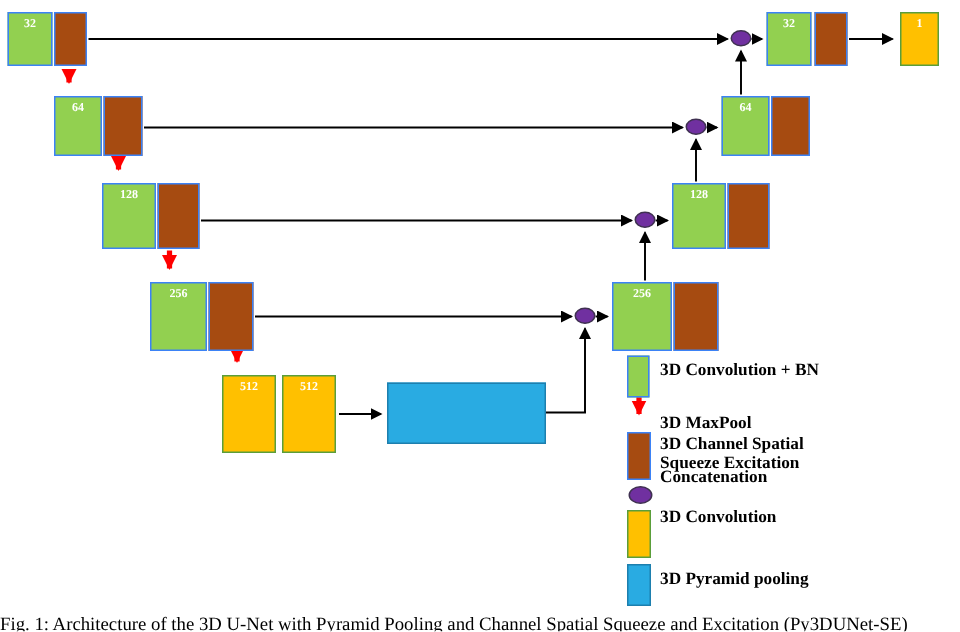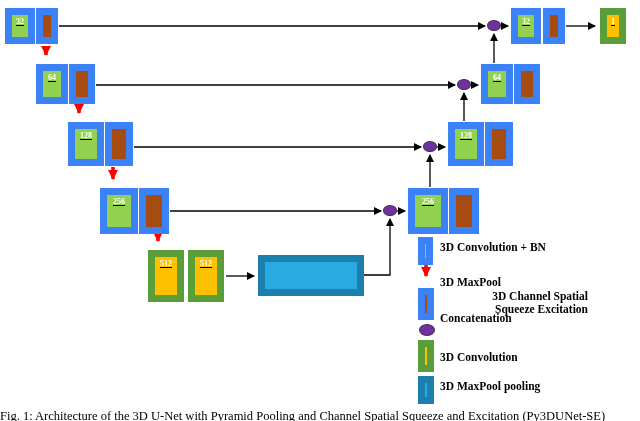--- a/index.html
+++ b/index.html
@@ -3,37 +3,37 @@
 <meta charset="utf-8">
 <style>
   * { margin:0; padding:0; box-sizing:border-box; }
   html,body { background:#ffffff; }
   body { font-family:"Liberation Serif", serif; }
   #canvas {
     position:relative; width:640px; height:421px;
     background:#ffffff; overflow:hidden;
   }
   .overlay { position:absolute; left:0; top:0; pointer-events:none; }
-  .blk { position:absolute; border:7px solid #3b82f6;text-decoration:underline; }
+  .blk { position:absolute; border:1px solid #3b82f6; }
   .blk.green  { background:#92d050; }
   .blk.brown  { background:#a64b11; }
   .blk.yellow { background:#ffc000; border-color:#5a9e3a; }
   .blk.blue   { background:#29abe2; border-color:#1d7fae; }
   .blk-label {
     display:block; text-align:center; padding-top:3px;
     color:#ffffff; font-weight:bold; font-size:8px;
     font-family:"Liberation Serif", serif; line-height:1;
   }
   .circle {
     position:absolute; width:14px; height:11px;
     background:#7030a0; border:1px solid #3f3151; border-radius:50%;
   }
   .legend-label {
     position:absolute; font-weight:bold; font-size:11.5px;
-    color:#000; line-height:1.15; font-family:"Liberation Serif", serif;text-align:right;
+    color:#000; line-height:1.15; font-family:"Liberation Serif", serif;
   }
   .caption {
     position:absolute; left:0px; top:409px; font-size:12.5px;
     color:#000; white-space:nowrap; font-family:"Liberation Serif", serif;
   }
 </style>
 </head>
 <body>
 
 <div id="canvas">
@@ -131,26 +131,26 @@
   <div class="blk yellow" style="left:600px;top:8px;width:26px;height:36px">
     <span class="blk-label">1</span>
   </div>
 
   <div class="blk green" style="left:418px;top:237px;width:15px;height:28px"></div>
   <div class="legend-label" style="left:440px;top:241px">3D Convolution + BN</div>
 
   <div class="legend-label" style="left:440px;top:276px">3D MaxPool</div>
 
   <div class="blk brown" style="left:418px;top:288px;width:16px;height:32px"></div>
-  <div class="legend-label" style="left:452px;top:290px;width:136px">3D Channel Spatial Squeeze Excitation</div>
+  <div class="legend-label" style="left:440px;top:290px;width:136px">3D Channel Spatial Squeeze Excitation</div>
 
   <div class="circle" style="left:419px;top:324px;width:16px;height:12px"></div>
   <div class="legend-label" style="left:440px;top:312px">Concatenation</div>
 
   <div class="blk yellow" style="left:418px;top:340px;width:16px;height:32px"></div>
-  <div class="legend-label" style="left:440px;top:351px">3D Convolution</div>
+  <div class="legend-label" style="left:440px;top:339px">3D Convolution</div>
 
   <div class="blk blue" style="left:418px;top:376px;width:16px;height:28px"></div>
-  <div class="legend-label" style="left:440px;top:380px">3D MaxPool pooling</div>
+  <div class="legend-label" style="left:440px;top:380px">3D Pyramid pooling</div>
 
   <div class="caption">Fig. 1: Architecture of the 3D U-Net with Pyramid Pooling and Channel Spatial Squeeze and Excitation (Py3DUNet-SE)</div>
 
 </div>
 
 </body></html>

